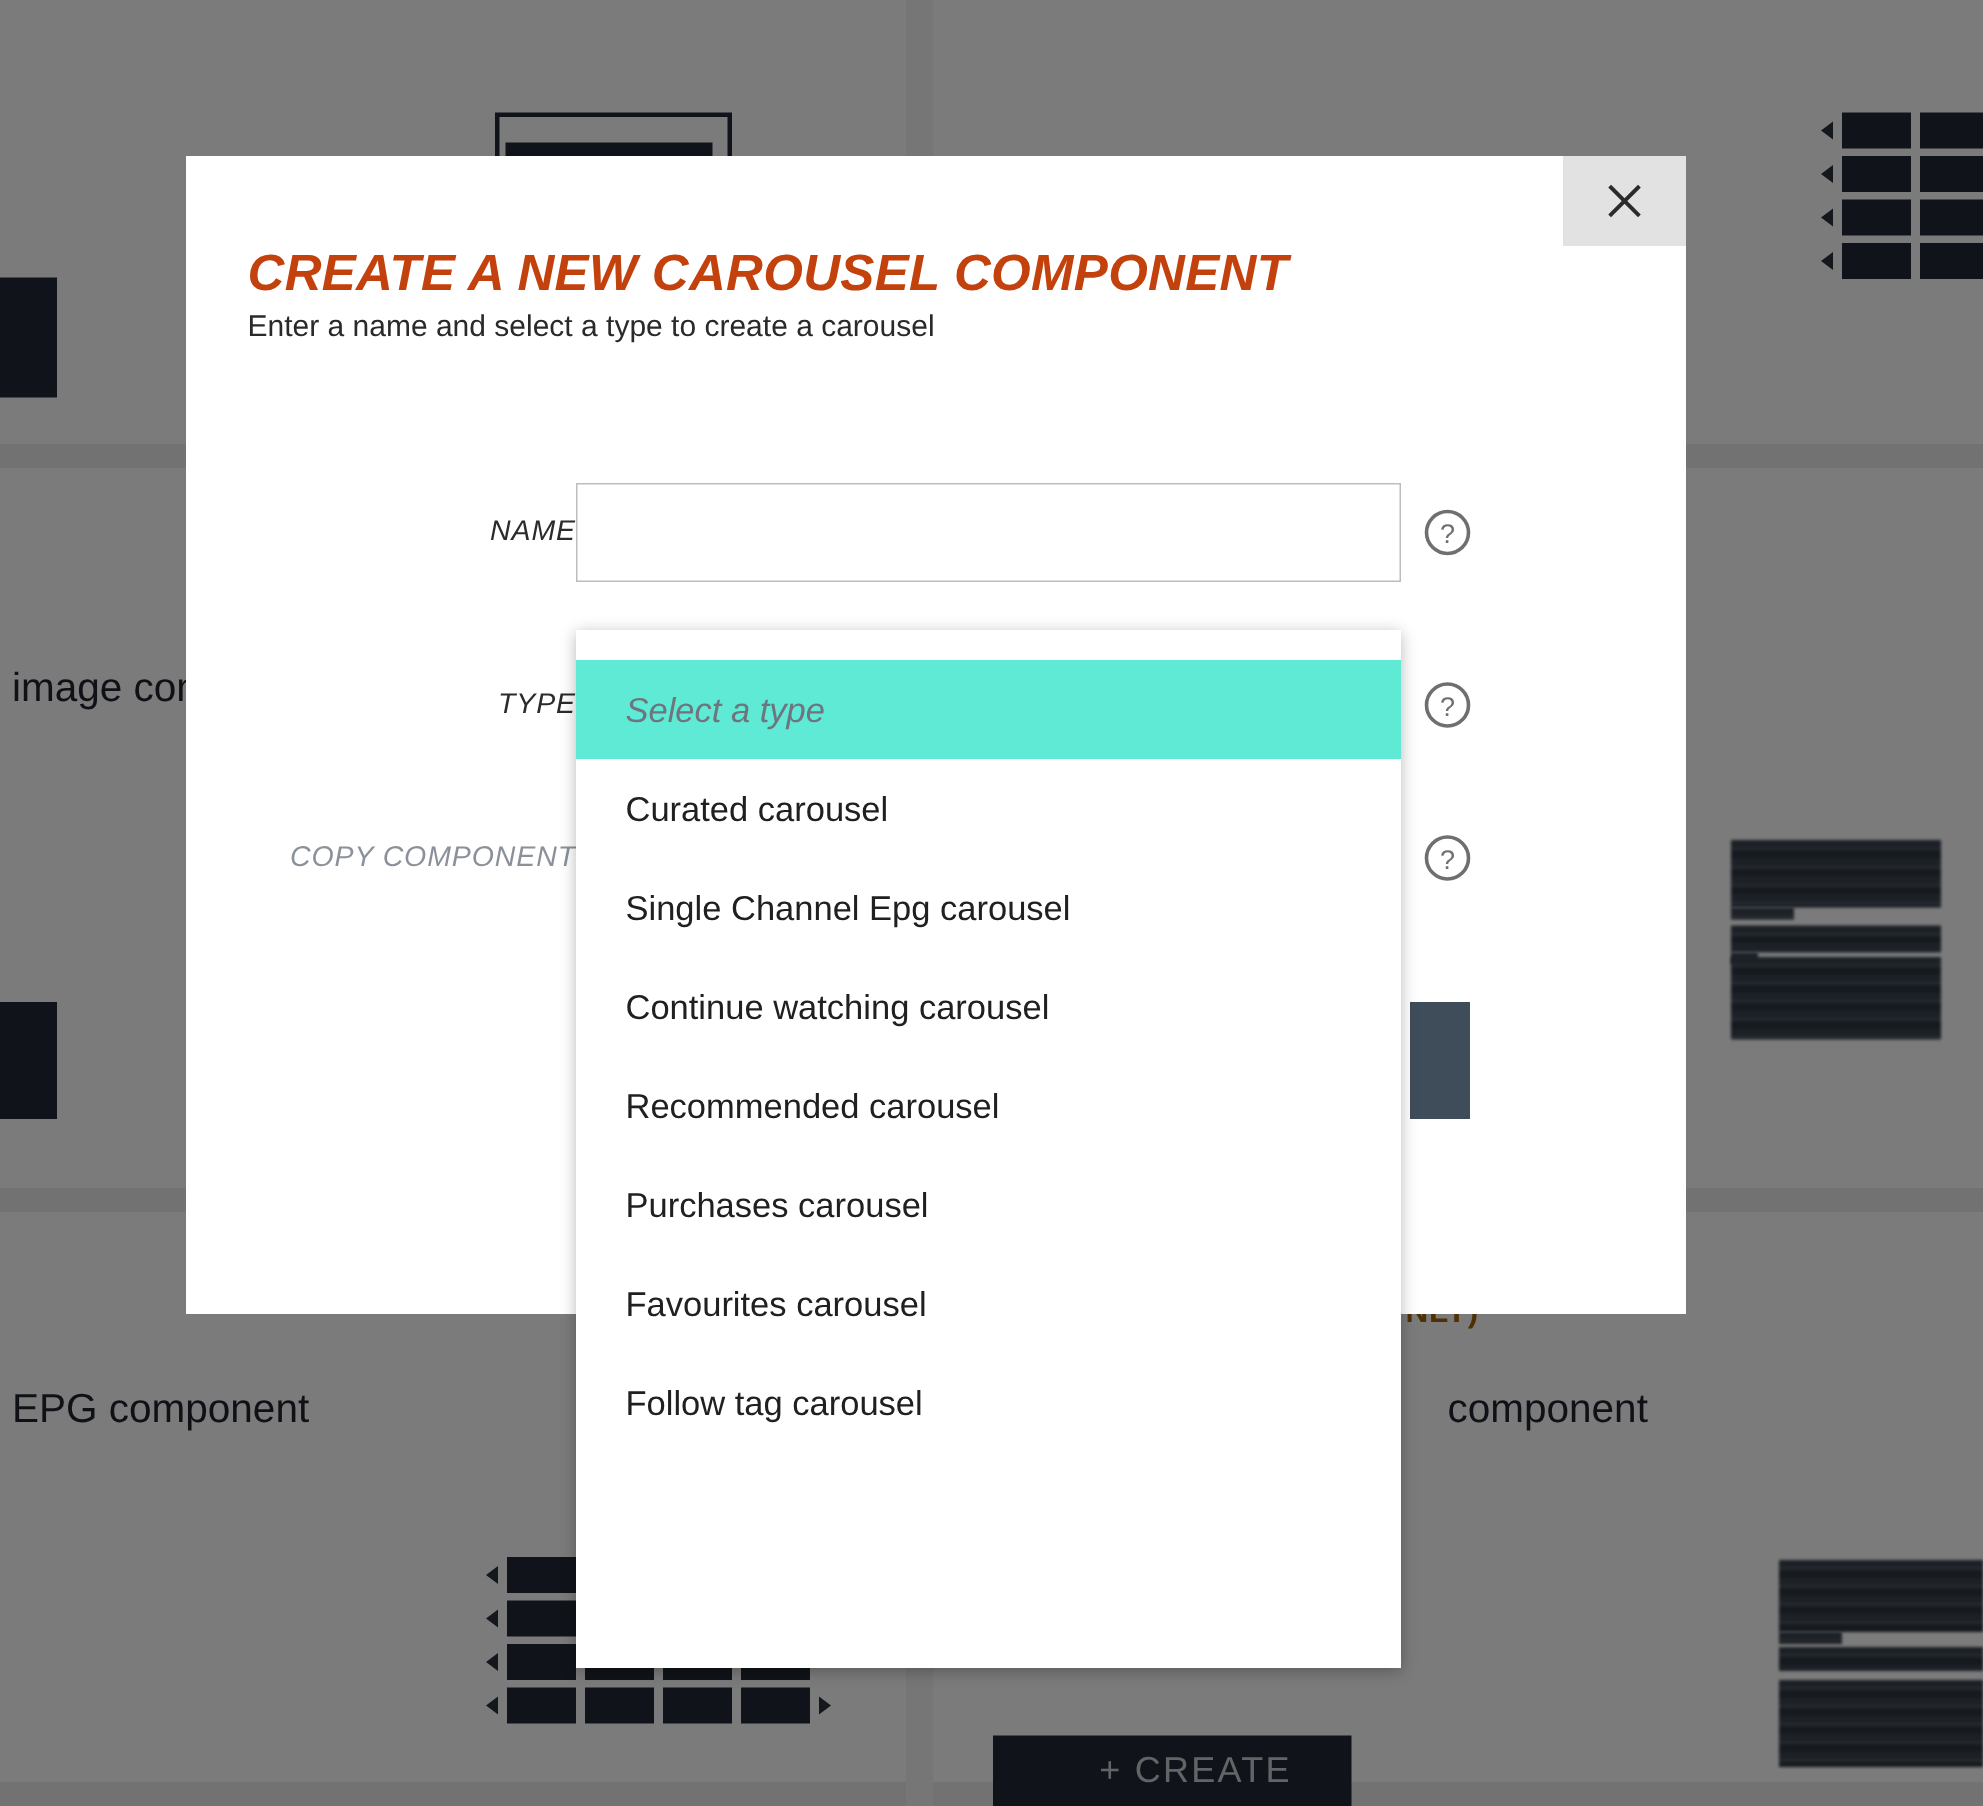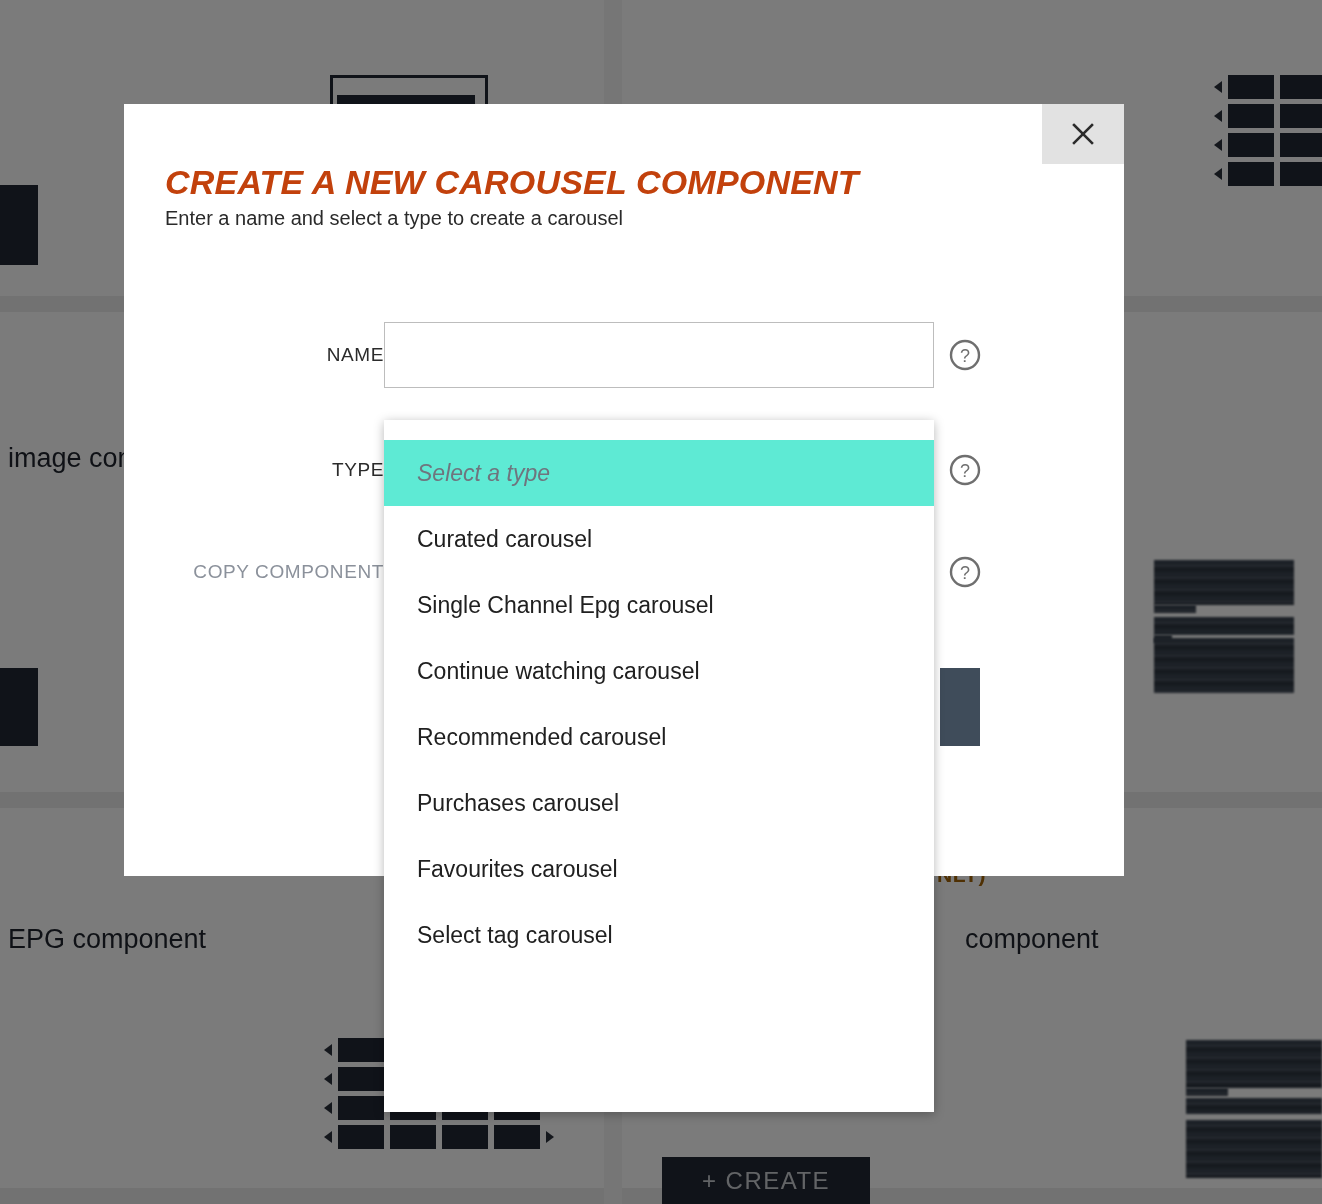--- a/index.html
+++ b/index.html
@@ -162,20 +162,21 @@
   .field-label {
     position: absolute;
     right: 740px;
     width: 300px;
     text-align: right;
     font-size: 19px;
     letter-spacing: 0.6px;
     color: #2b2b2b;
     line-height: 66px;
     white-space: nowrap;
+    font-style: italic;
   }
   .field-label.muted { color: #8b919b; }
   .help-icon {
     position: absolute;
     left: 825px;
     top: 17px;
     width: 32px;
     height: 32px;
     cursor: pointer;
   }
@@ -321,21 +322,21 @@
   <div class="striped" style="left:1186px;top:1040px;width:136px;height:48px;"></div>
   <div class="striped-short" style="left:1186px;top:1088px;width:42px;height:8px;"></div>
   <div class="striped" style="left:1186px;top:1098px;width:136px;height:16px;"></div>
   <div class="striped" style="left:1186px;top:1120px;width:136px;height:58px;"></div>
 
   <div class="bg-text" style="left:8px;top:443px;">image component</div>
   <div class="bg-text" style="left:8px;top:924px;">EPG component</div>
   <div class="bg-text" style="left:965px;top:924px;">component</div>
   <div class="bg-title" style="left:937px;top:863px;">NLY)</div>
 
-  <div class="bg-btn" style="left:662px;top:1157px;width:208px;height:47px;">+ CREATE</div>
+  <div class="bg-btn" style="left:662px;top:1157px;width:208px;height:47px;padding-left:31px;">+ CREATE</div>
 </div>
 
 <div id="overlay"></div>
 
 <div id="modal">
 
   <button id="close-btn">
     <svg width="30" height="30" viewBox="0 0 30 30" aria-hidden="true">
       <line x1="6" y1="6" x2="24" y2="24" stroke="#2b2b2b" stroke-width="2.6" stroke-linecap="square"></line>
       <line x1="24" y1="6" x2="6" y2="24" stroke="#2b2b2b" stroke-width="2.6" stroke-linecap="square"></line>
@@ -381,14 +382,14 @@
 
 <div id="dropdown">
   <div id="dd-spacer"></div>
   <div class="dd-item placeholder">Select a type</div>
   <div class="dd-item">Curated carousel</div>
   <div class="dd-item">Single Channel Epg carousel</div>
   <div class="dd-item">Continue watching carousel</div>
   <div class="dd-item">Recommended carousel</div>
   <div class="dd-item">Purchases carousel</div>
   <div class="dd-item">Favourites carousel</div>
-  <div class="dd-item">Select tag carousel</div>
+  <div class="dd-item">Follow tag carousel</div>
 </div>
 
 </body></html>

